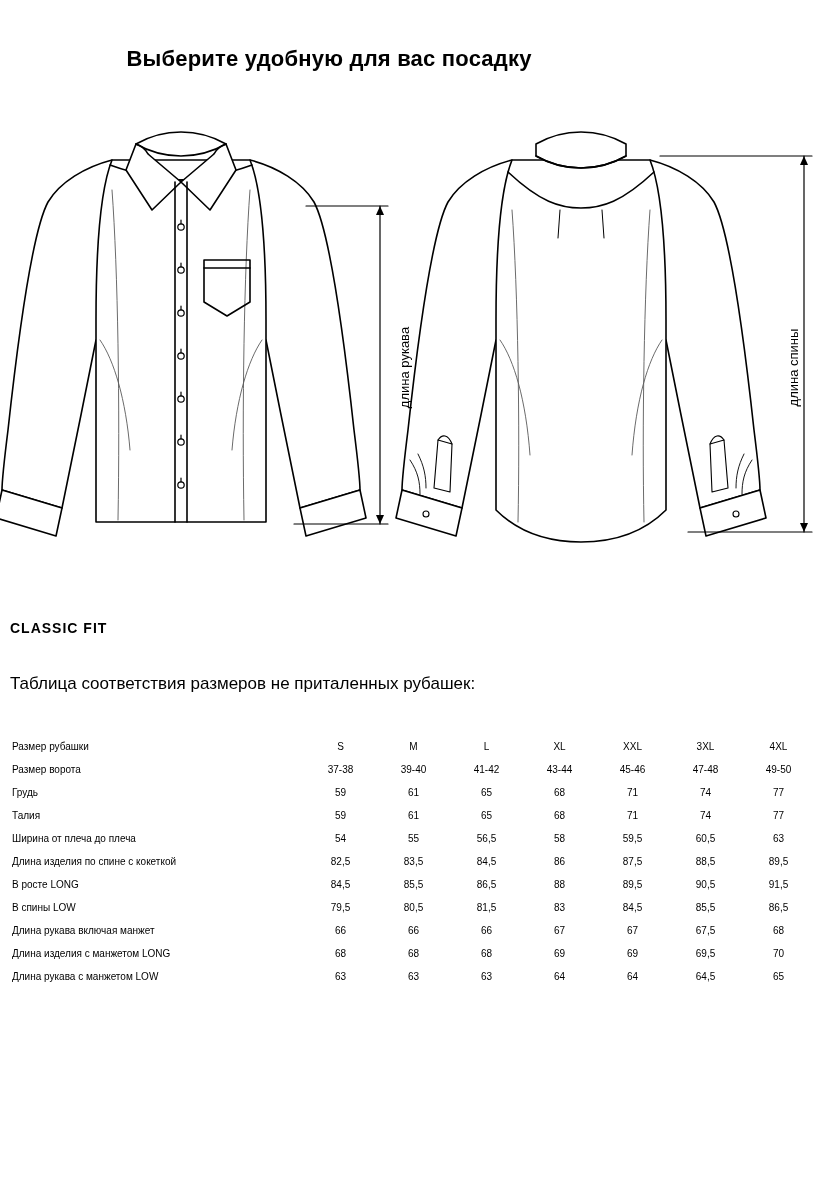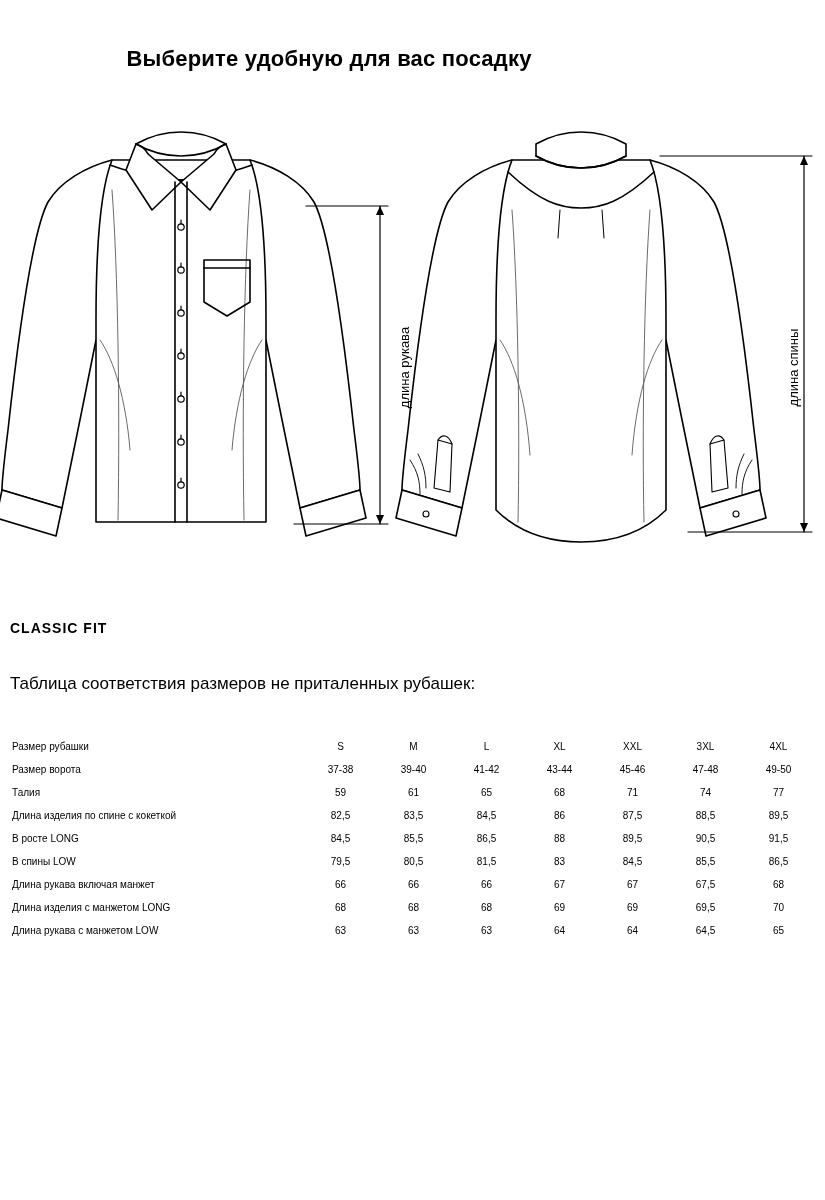--- a/index.html
+++ b/index.html
@@ -256,28 +256,48 @@
         <td>Размер ворота</td>
         <td>37-38</td>
         <td>39-40</td>
         <td>41-42</td>
         <td>43-44</td>
         <td>45-46</td>
         <td>47-48</td>
         <td>49-50</td>
       </tr>
       <tr>
+        <td>Грудь</td>
+        <td>59</td>
+        <td>61</td>
+        <td>65</td>
+        <td>68</td>
+        <td>71</td>
+        <td>74</td>
+        <td>77</td>
+      </tr>
+      <tr>
         <td>Талия</td>
         <td>59</td>
         <td>61</td>
         <td>65</td>
         <td>68</td>
         <td>71</td>
         <td>74</td>
         <td>77</td>
+      </tr>
+      <tr>
+        <td>Ширина от плеча до плеча</td>
+        <td>54</td>
+        <td>55</td>
+        <td>56,5</td>
+        <td>58</td>
+        <td>59,5</td>
+        <td>60,5</td>
+        <td>63</td>
       </tr>
       <tr>
         <td>Длина изделия по спине с кокеткой</td>
         <td>82,5</td>
         <td>83,5</td>
         <td>84,5</td>
         <td>86</td>
         <td>87,5</td>
         <td>88,5</td>
         <td>89,5</td>

